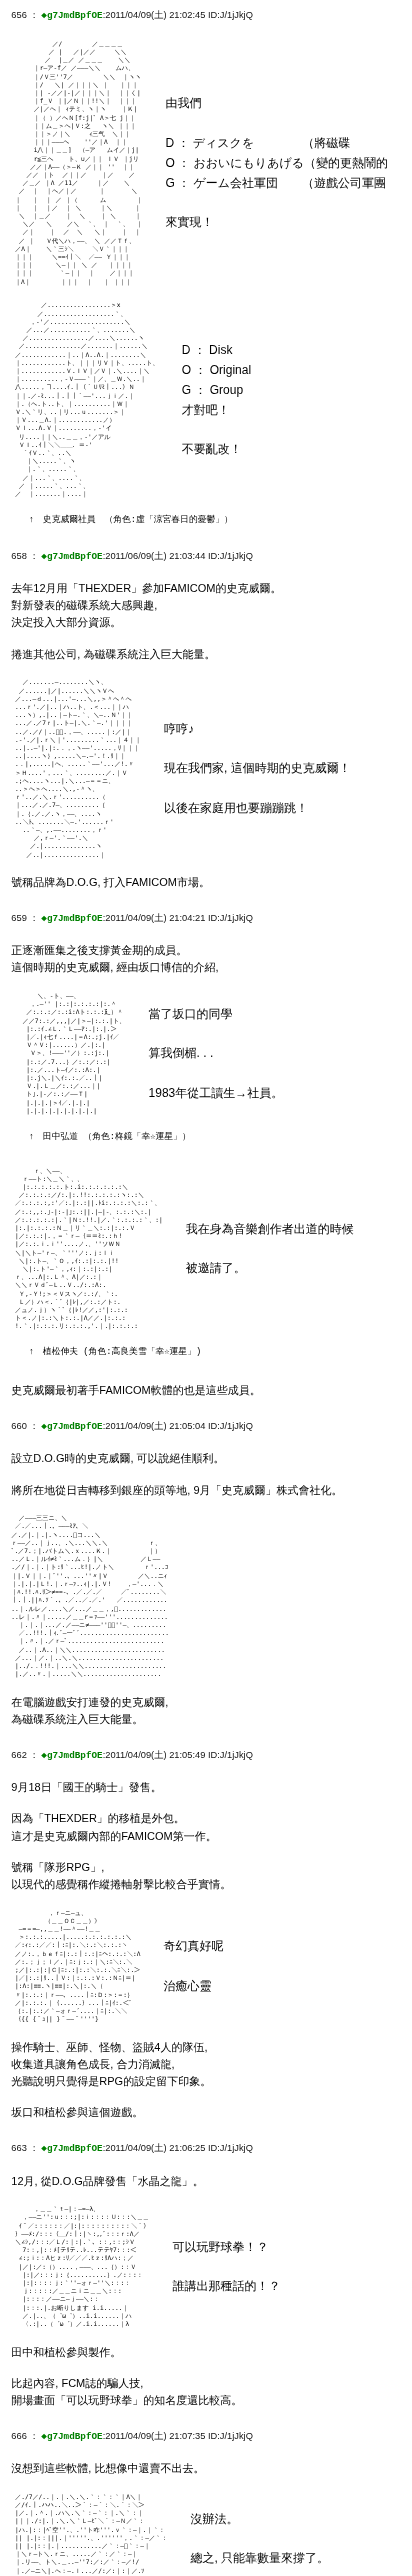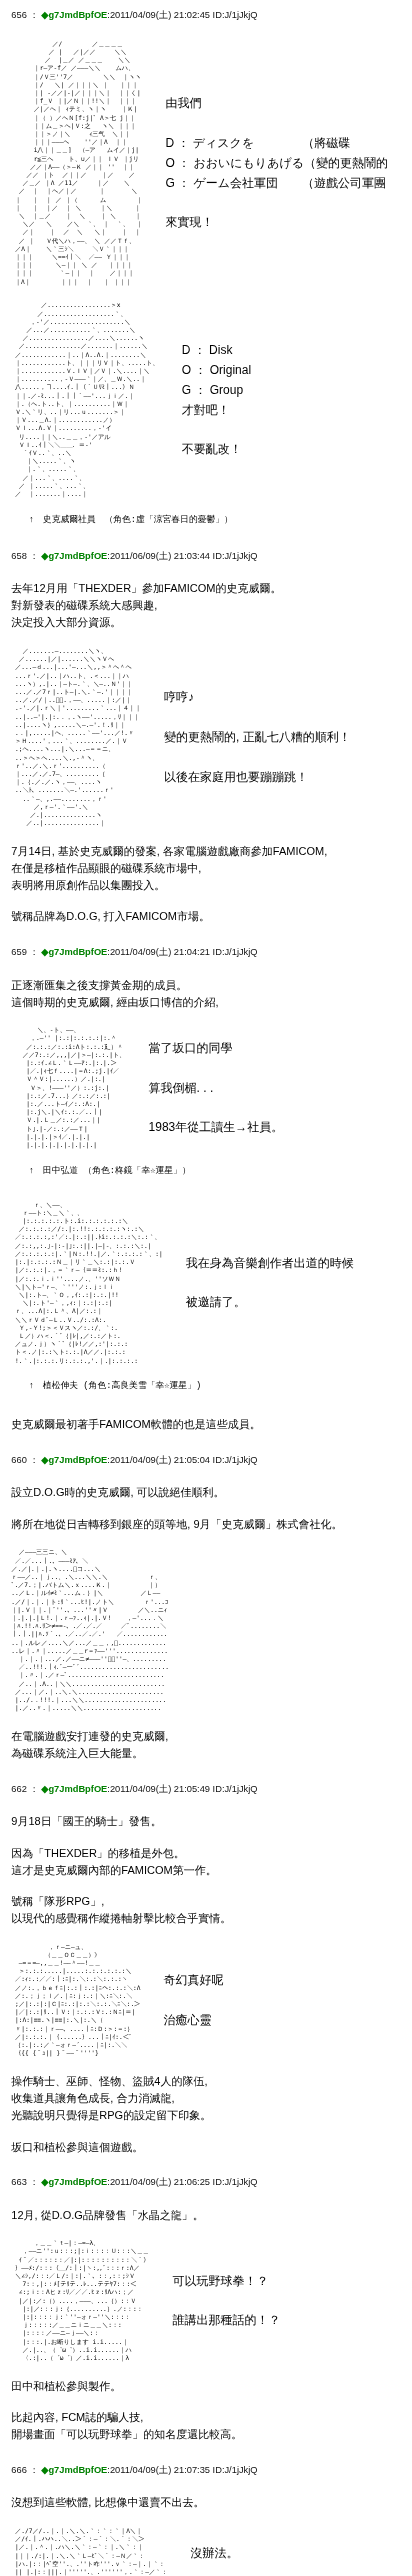--- a/index.html
+++ b/index.html
@@ -1,21 +1,21 @@
 <!DOCTYPE html>
 <html style="font-size:8.2px"><head>
 <meta charset="utf-8">
 <style>
   html,body{margin:0;padding:0;background:#fff;color:#000;}
   body{font-family:"Liberation Sans",sans-serif;}
   #page{width:412px;min-height:3529px;padding:7.2px 0 31px 11.3px;box-sizing:border-box;background:#fff;}
   .post{margin:0 0 13.4px 0;}
   .post-header{font-size:9.3px;margin:20.6px 0 17.5px 0;white-space:nowrap;}
   .post-header .no{color:#111;}
-  .post-header .trip{color:#008000;font-weight:bold;}
+  .post-header .trip{color:#008000;font-weight:bold;font-family:Liberation Mono, monospace;}
   .post-header .meta{color:#111;}
   .post:first-child .post-header{margin-top:2.1px;}
   .para{font-size:11px;line-height:1.55;margin:14.4px 0;}
   .para .line{min-height:6.2px;}
   .caption{font-size:8.8px;margin:10.3px 0 24px 17.5px;font-family:Liberation Mono, monospace;}
   .aa-row{display:flex;align-items:center;gap:23px;margin:15.5px 0;}
   .art{font-family:"DejaVu Sans Mono",monospace;font-size:6.2px;line-height:8.2px;margin:0;white-space:pre;color:#000;flex-shrink:0;}
   .bubble{font-size:12px;line-height:1.35;}
   .bubble .bline{margin:3.6px 0;min-height:5.7px;white-space:nowrap;}
 </style>
@@ -103,20 +103,23 @@
         </div>
         <div class="caption">↑　史克威爾社員　（角色:虛「涼宮春日的憂鬱」）</div>
       </section>
       <section class="post">
         <div class="post-header"><span class="no">658</span><span class="no"> ： </span><span class="trip">◆g7JmdBpfOE</span><span class="meta">:2011/06/09(土) 21:03:44 ID:J/1jJkjQ</span></div>
         <div class="para">
           <div class="line">去年12月用「THEXDER」參加FAMICOM的史克威爾。</div>
           <div class="line">對新發表的磁碟系統大感興趣,</div>
           <div class="line">決定投入大部分資源。</div>
         </div>
+        <div class="para">
+          <div class="line">捲進其他公司, 為磁碟系統注入巨大能量。</div>
+        </div>
         <div class="aa-row">
           <pre class="art">   ／.......—........＼ヽ、
   ／......|／|......＼＼ヽＶヘ
  ／...—ｄ...|...'—...＼,,＞＾ヘ＾ヘ
  ...ｒ'.／|..｜ハ..ト、.＜...｜｜ハ
  ...ヽ）,.|..｜—ト—.｀、＼—..Ｎ'｜｜
  ...／.／7ｒ|..ト—|.＼.｀—.'｜｜｜｜
  ..／.／/｜..｜ﾞ.，——、.....｜:／|｜
  .-'.／|.ｒ＼｜'.........｀...｜４｜｜
  ..|..—'|.|:.．，.ヽ——'.....，ﾘ｜｜｜
@@ -129,29 +132,24 @@
  ｜...／.／.7—、.........｛
  ｜.｛.／.／.ヽ，——、....ヽ
  ..＼ﾄ、.......＼—.'......ｒ'
    ..｀—、,.——........，ｒ'
       ／,ｒ—'.｀——'.＼
      ／.|..............ヽ
     ／..|...............｜</pre>
           <div class="bubble">
             <div class="bline">哼哼♪</div>
             <div class="bline">&nbsp;</div>
-            <div class="bline">變的更熱鬧的, 正亂七八糟的順利！</div>
+            <div class="bline">現在我們家, 這個時期的史克威爾！</div>
             <div class="bline">&nbsp;</div>
             <div class="bline">以後在家庭用也要蹦蹦跳！</div>
           </div>
-        </div>
-        <div class="para">
-          <div class="line">7月14日, 基於史克威爾的發案, 各家電腦遊戲廠商參加FAMICOM,</div>
-          <div class="line">在僅是移植作品顯眼的磁碟系統市場中,</div>
-          <div class="line">表明將用原創作品以集團投入。</div>
         </div>
         <div class="para">
           <div class="line">號稱品牌為D.O.G, 打入FAMICOM市場。</div>
         </div>
       </section>
       <section class="post">
         <div class="post-header"><span class="no">659</span><span class="no"> ： </span><span class="trip">◆g7JmdBpfOE</span><span class="meta">:2011/04/09(土) 21:04:21 ID:J/1jJkjQ</span></div>
         <div class="para">
           <div class="line">正逐漸匯集之後支撐黃金期的成員。</div>
           <div class="line">這個時期的史克威爾, 經由坂口博信的介紹,</div>

